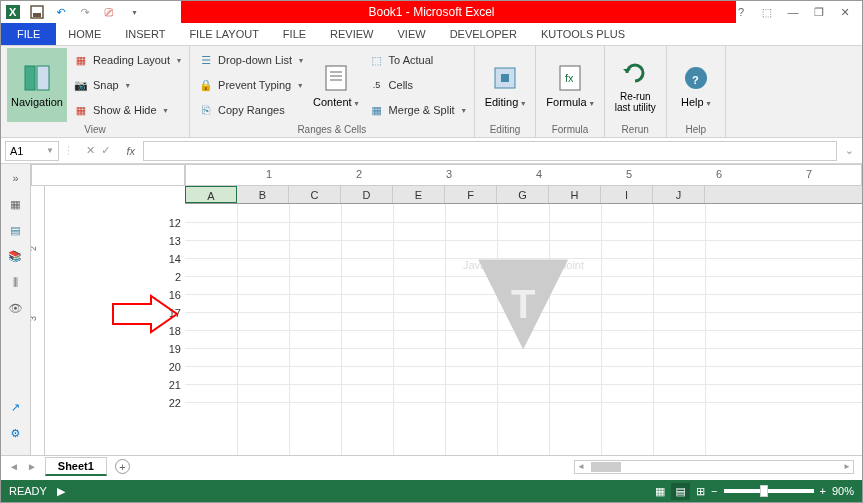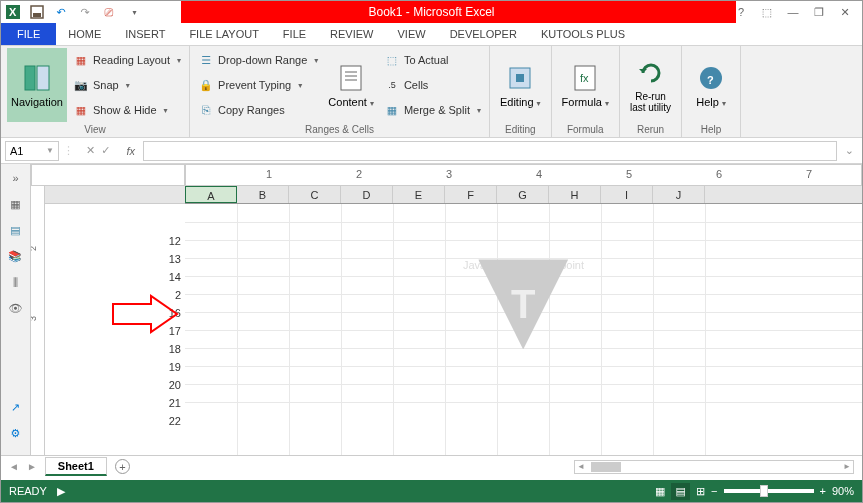--- a/index.html
+++ b/index.html
@@ -34,21 +34,21 @@
 .spicon{width:20px;height:20px;display:flex;align-items:center;justify-content:center;color:#666}
 .spbottom{margin-top:auto;display:flex;flex-direction:column;gap:6px;padding-bottom:8px}
 .canvas{flex:1;position:relative;overflow:hidden}
 .rulers{height:22px;display:flex}
 .rcorner{width:154px;border:1px solid #ccc;background:#fff}
 .hruler{flex:1;border:1px solid #ccc;background:#fff;position:relative;font-size:9px;color:#666}
 .hruler span{position:absolute;top:3px}
 .gridwrap{display:flex;height:calc(100% - 22px)}
 .vruler{width:14px;border-right:1px solid #ccc;background:#fff;position:relative}
 .vruler .vm{position:absolute;left:2px;font-size:9px;color:#666;transform:rotate(-90deg);transform-origin:left}
-.rowspane{width:140px;display:flex;flex-direction:column}
+.rowspane{width:140px;display:flex;flex-direction:row}
 .rowspane .rh{height:18px;border-bottom:1px solid #ccc;background:#e6e6e6}
 .rows{flex:1;position:relative}
 .rown{position:absolute;right:4px;font-size:11px;color:#333;width:30px;text-align:right;height:18px;line-height:18px}
 .grid{flex:1;display:flex;flex-direction:column}
 .colhdr{height:18px;display:flex;background:#e6e6e6;border-bottom:1px solid #999}
 .ch{width:52px;text-align:center;border-right:1px solid #ccc;font-size:11px;color:#333;line-height:18px}
 .ch.sel{background:#d4e8d4;border:1px solid #217346}
 .cells{flex:1;position:relative;background:#fff}
 .gridline-v{position:absolute;top:0;bottom:0;width:1px;background:#e8e8e8}
 .gridline-h{position:absolute;left:0;right:0;height:1px;background:#e8e8e8}
@@ -139,21 +139,21 @@
    </div>
   </div>
   <div class="group-label">View</div>
  </div>
 
  <div class="group">
   <div class="group-content">
    <div class="stack">
     <div class="stack-item dd">
             <span class="sicon" style="color:#48a">☰</span>
-            <span>Drop-down Range</span>
+            <span>Drop-down List</span>
           </div>
     <div class="stack-item dd">
             <span class="sicon">🔒</span>
             <span>Prevent Typing</span>
           </div>
     <div class="stack-item">
             <span class="sicon" style="color:#48a">⎘</span>
             <span>Copy Ranges</span>
           </div>
    </div>

